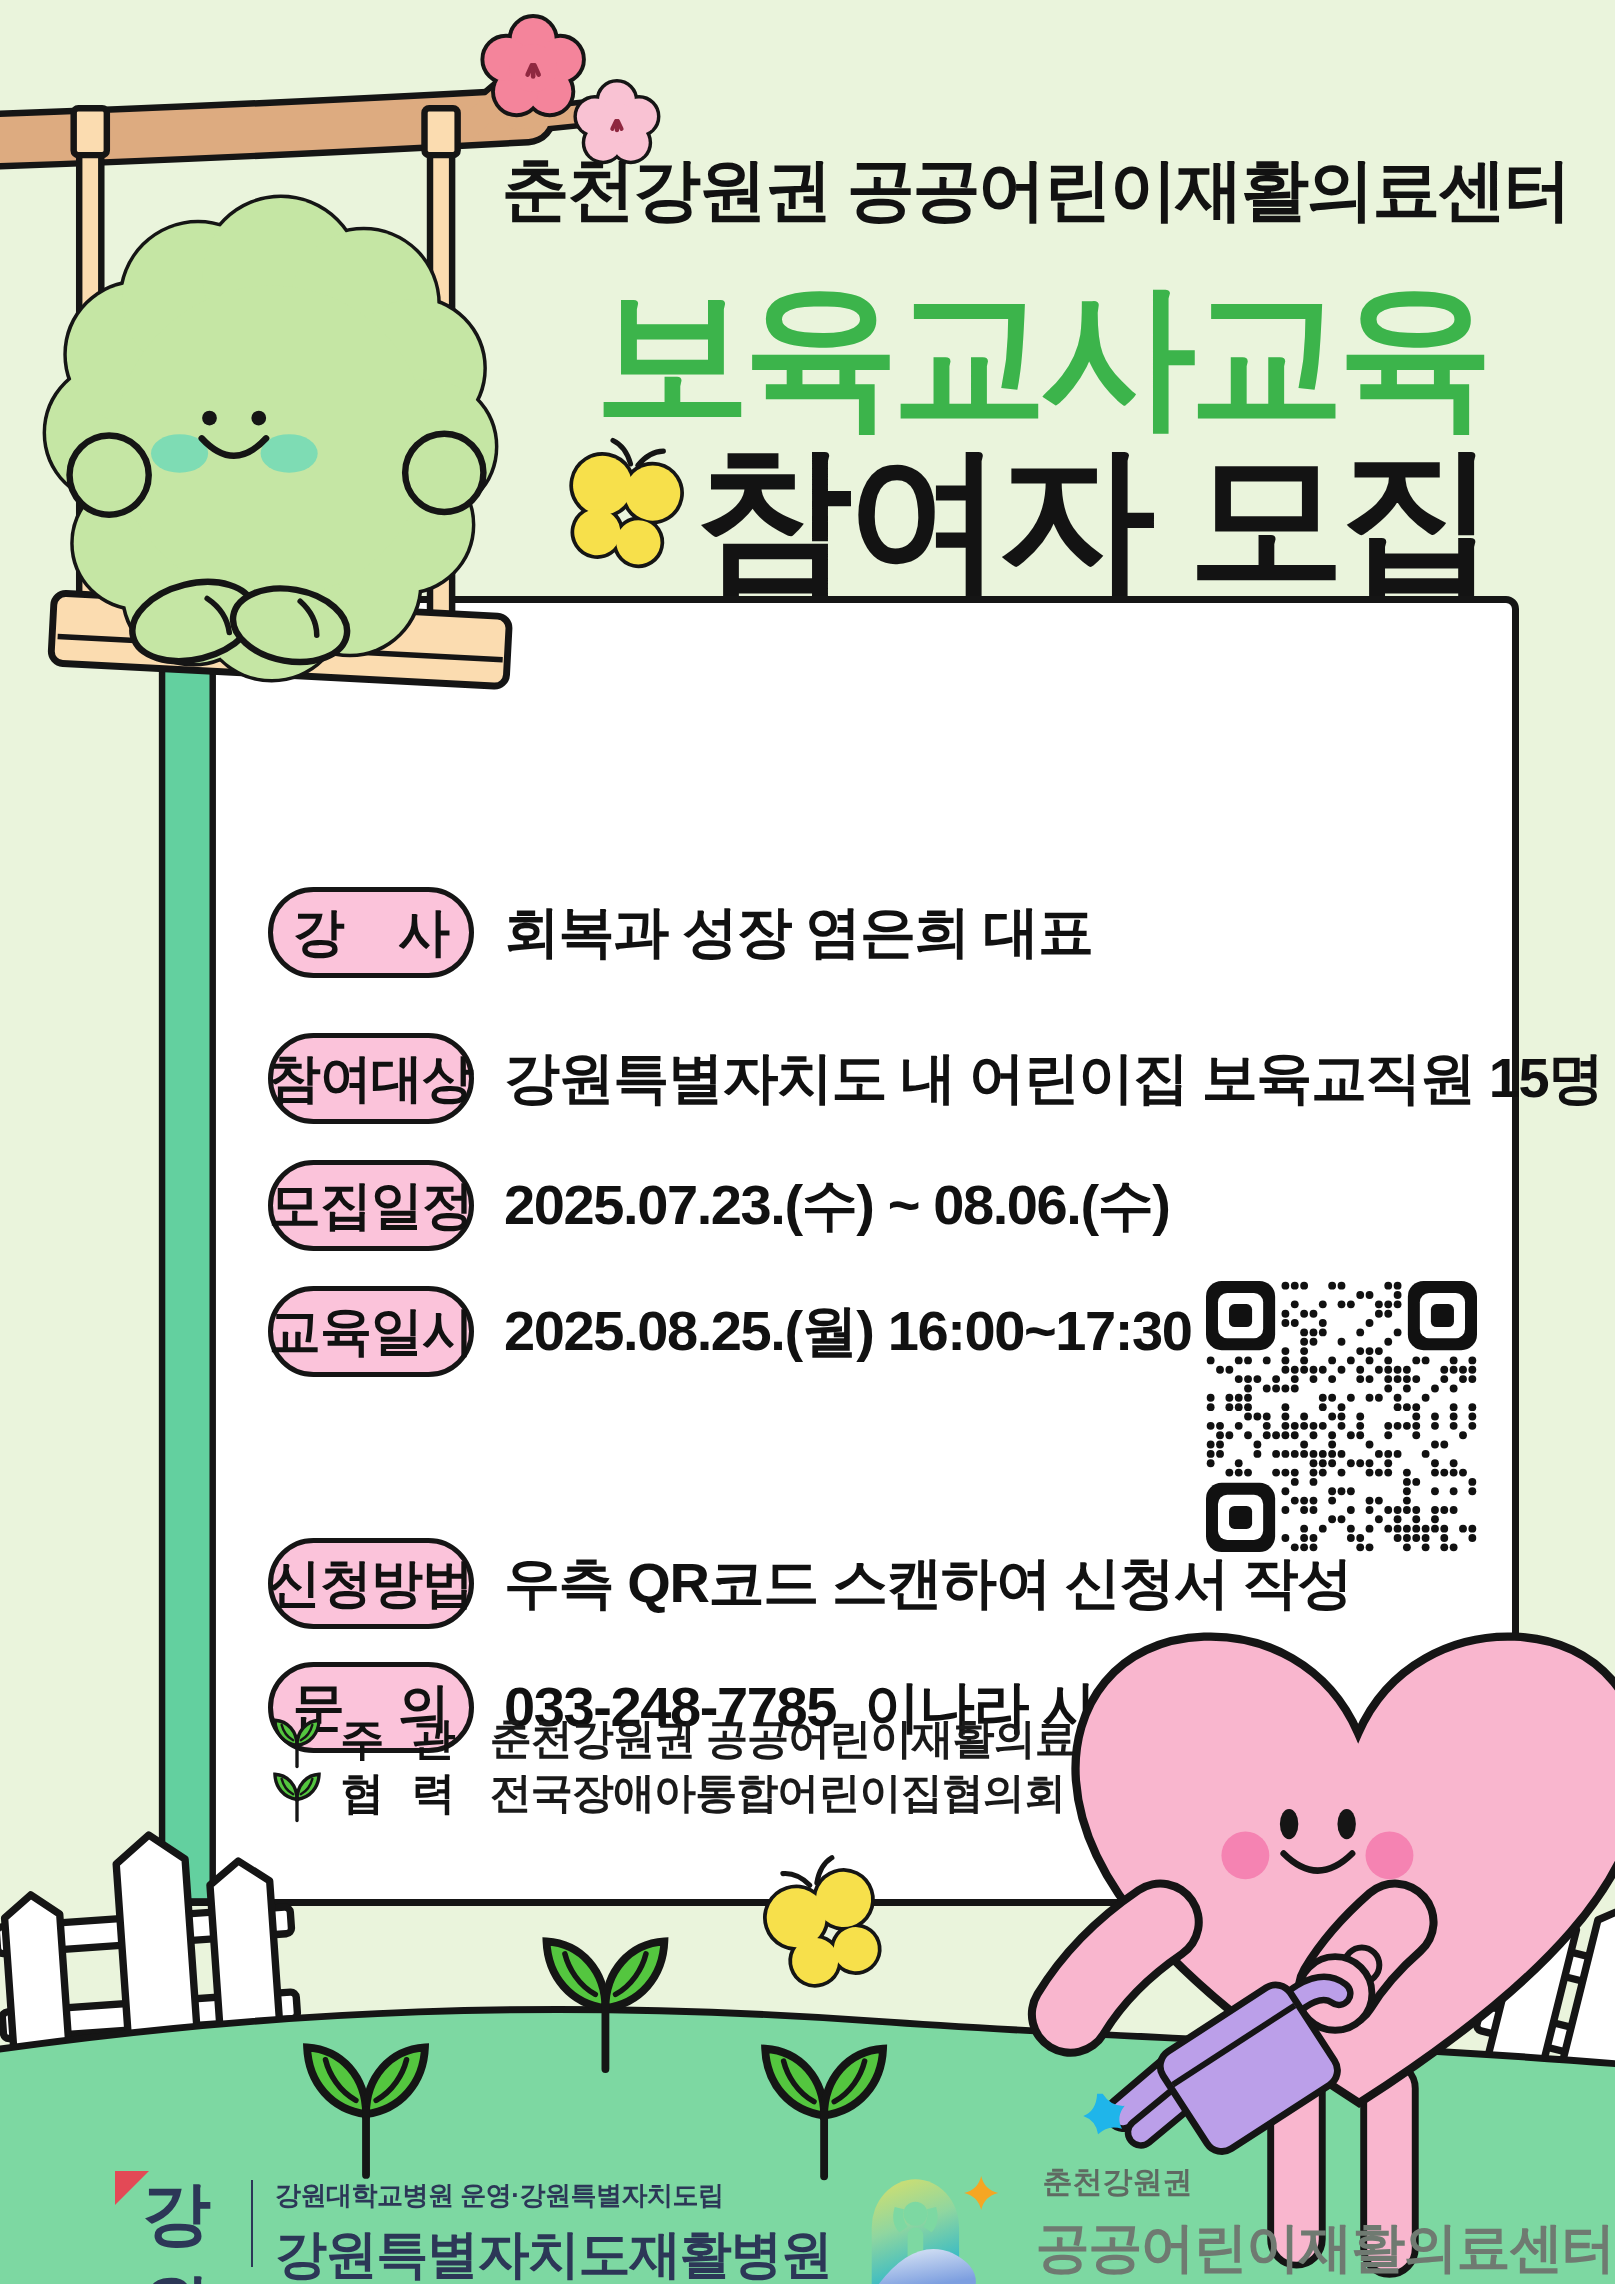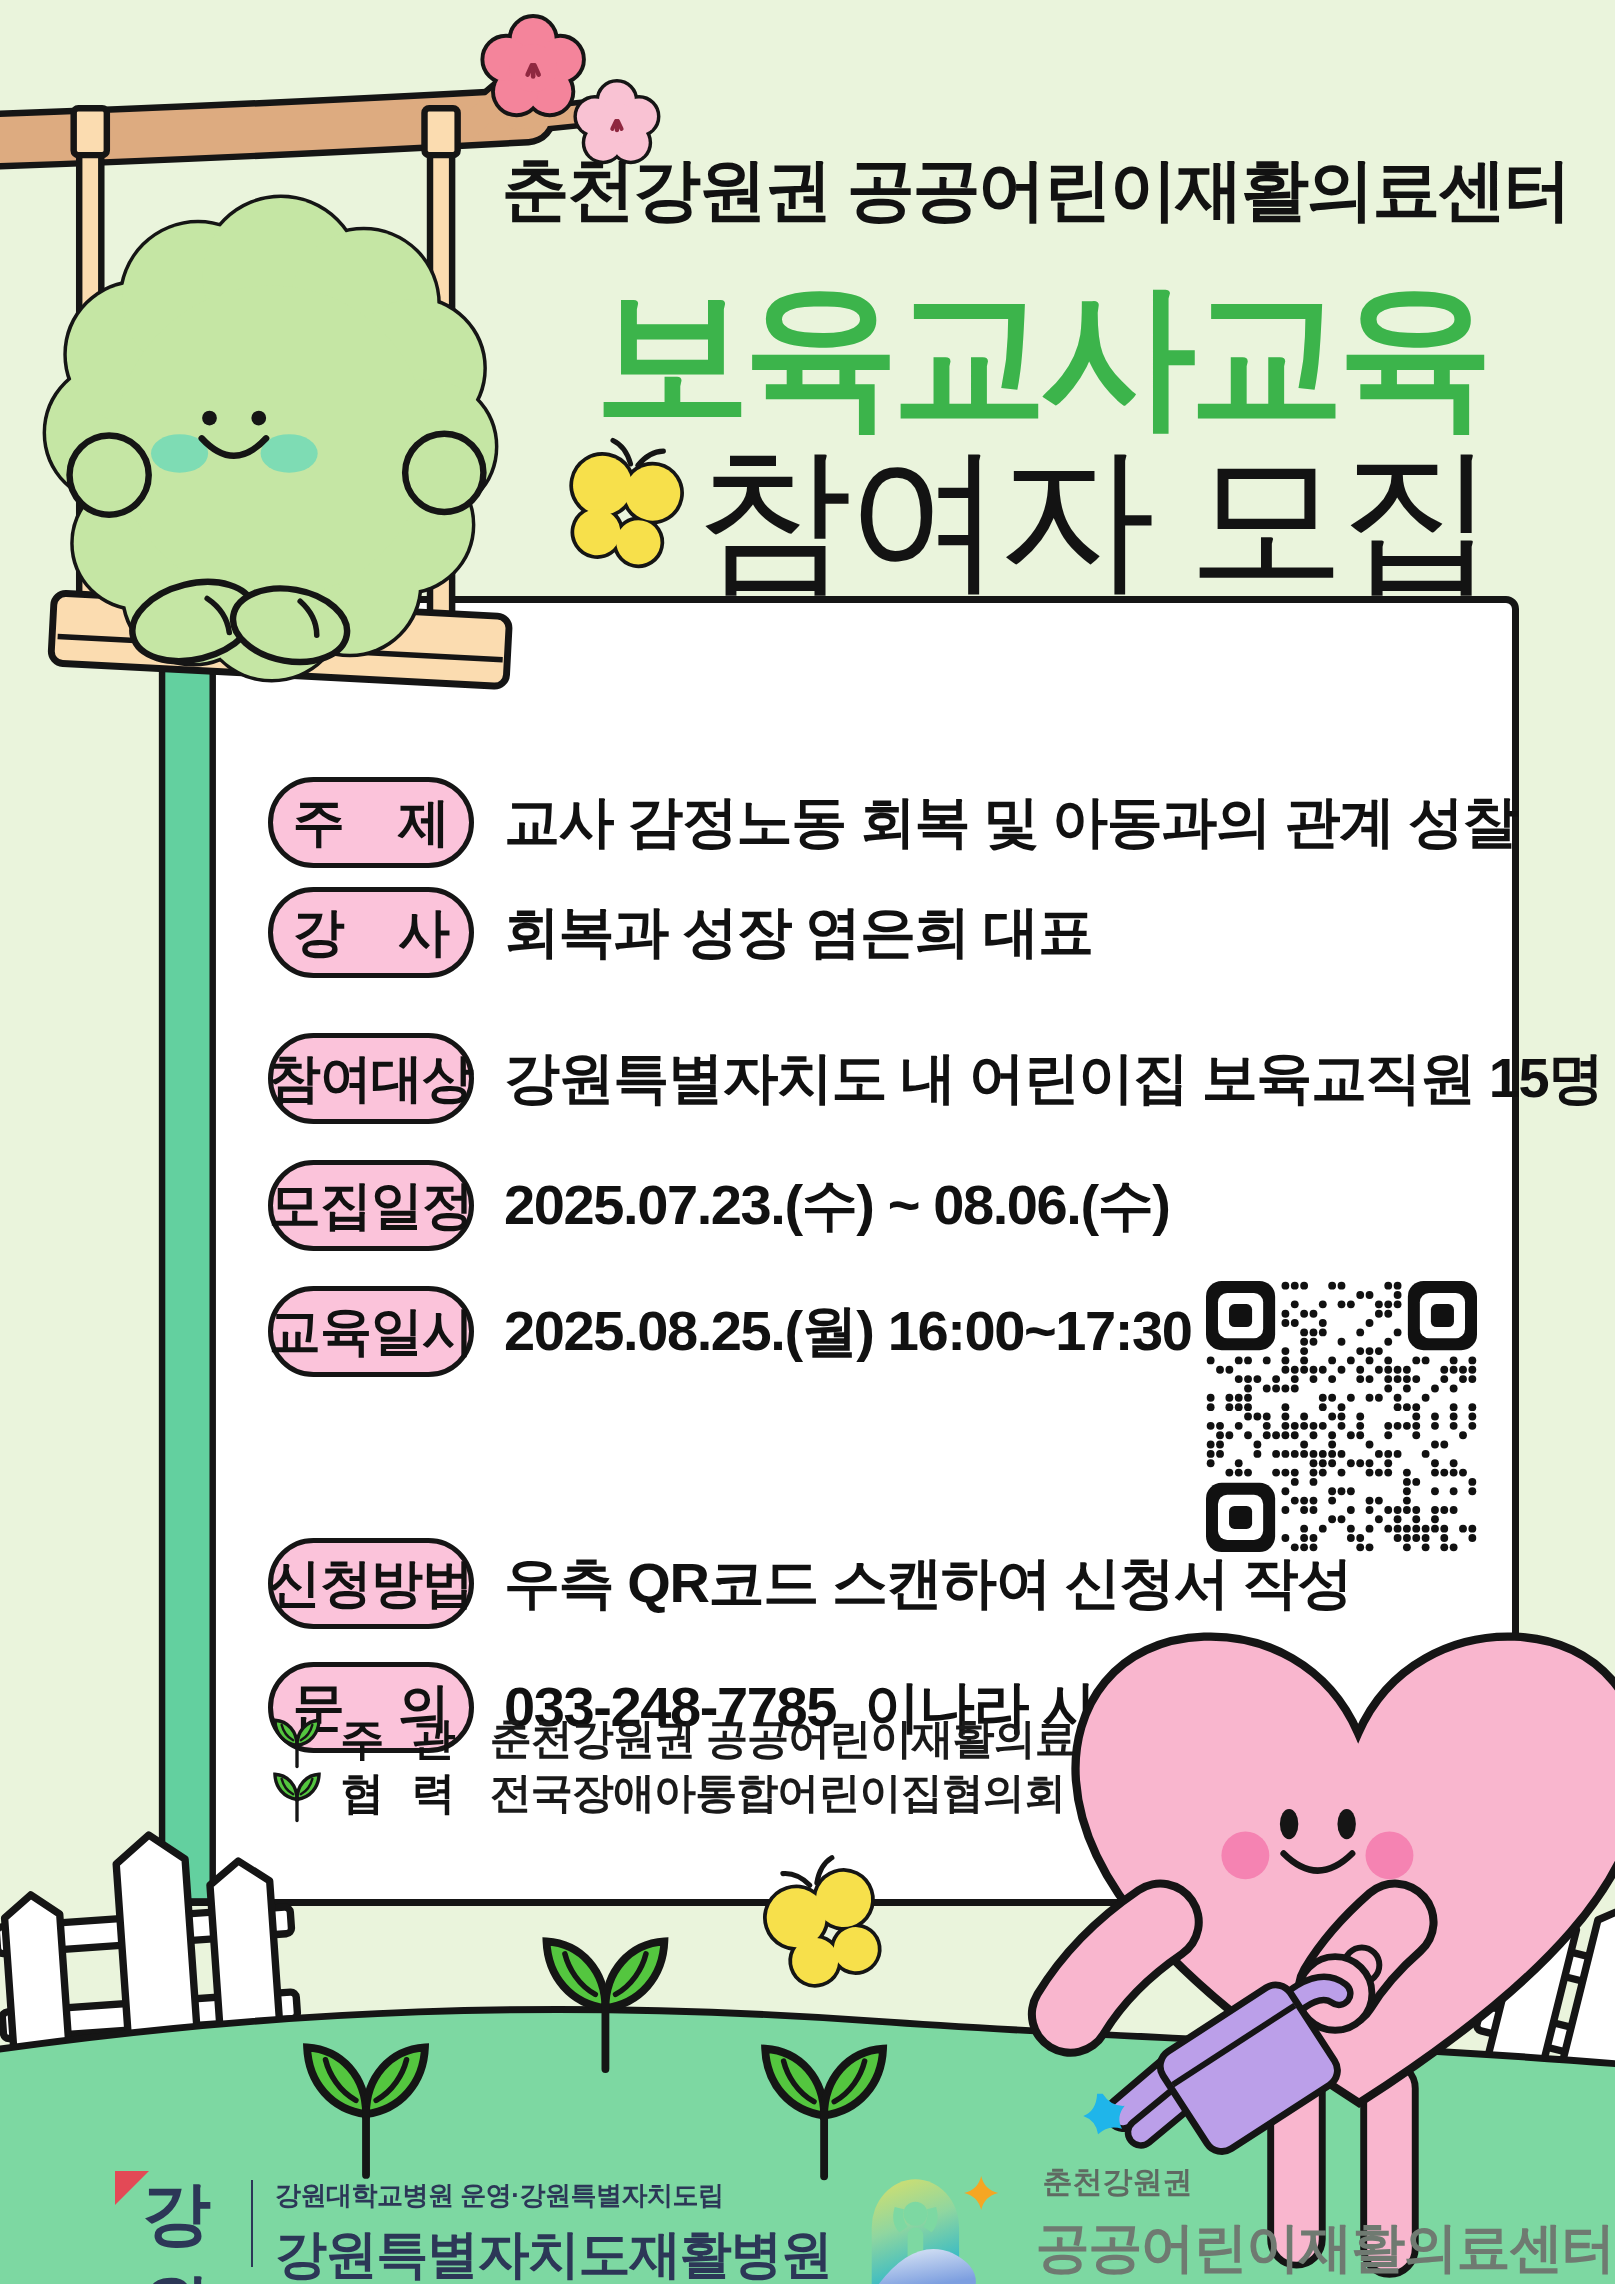--- a/index.html
+++ b/index.html
@@ -18,21 +18,21 @@
     text-align:center; font-size:68px; font-weight:900; letter-spacing:-2.3px;
     color:#121212; white-space:pre;
   }
   .title-green{
     position:absolute; z-index:2; right:130px; top:252px;
     font-size:156px; font-weight:900; letter-spacing:-7.4px;
     color:var(--green-title); white-space:pre;
   }
   .title-black{
     position:absolute; z-index:2; right:125px; top:414px;
-    font-size:157px; font-weight:400; letter-spacing:-5.5px;
+    font-size:157px; font-weight:700; letter-spacing:-5.5px;
     color:#131313; white-space:pre;
   }
 
   
   .card{
     position:absolute; z-index:3; left:159px; top:596px; width:1360px; height:1310px;
     background:#ffffff; border:7.4px solid var(--ink); border-radius:13px;
   }
   .row{ position:absolute; left:102px; height:91px; display:flex; align-items:center; gap:30px; }
   .badge{
@@ -71,24 +71,20 @@
 </head>
 <body>
 
 <div class="poster">
 
   <div class="org-title">춘천강원권 공공어린이재활의료센터</div>
   <div class="title-green">보육교사교육</div>
   <div class="title-black">참여자 모집</div>
 
   <div class="card">
-    <div class="row" style="top:174px">
-      <div class="badge">주    제</div>
-      <div class="val">교사 감정노동 회복 및 아동과의 관계 성찰</div>
-    </div>
     <div class="row" style="top:284px">
       <div class="badge">강    사</div>
       <div class="val">회복과 성장 염은희 대표</div>
     </div>
     <div class="row" style="top:430px">
       <div class="badge">참여대상</div>
       <div class="val">강원특별자치도 내 어린이집 보육교직원 15명</div>
     </div>
     <div class="row" style="top:557px">
       <div class="badge">모집일정</div>

